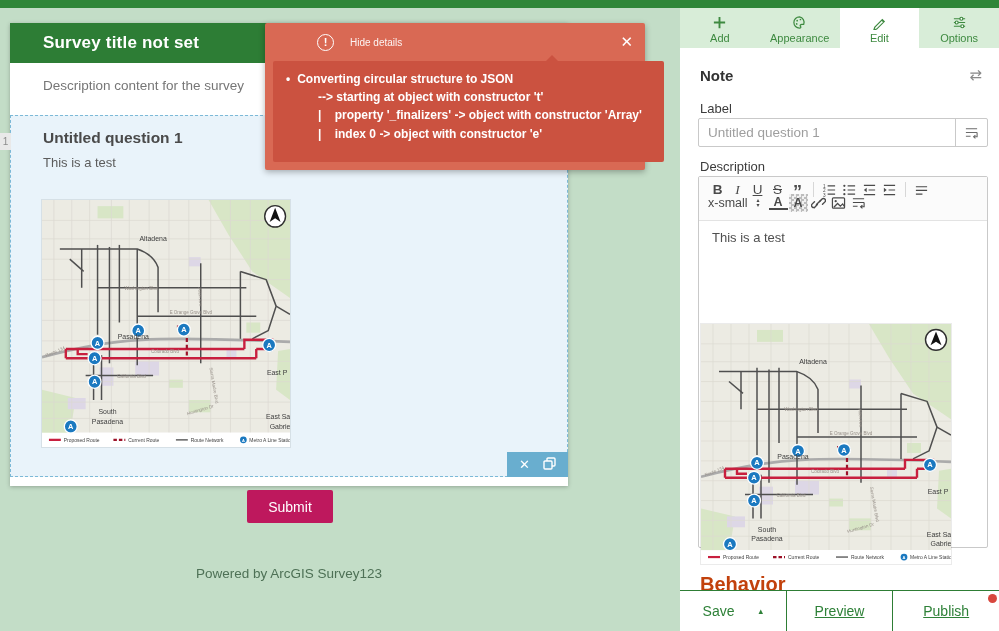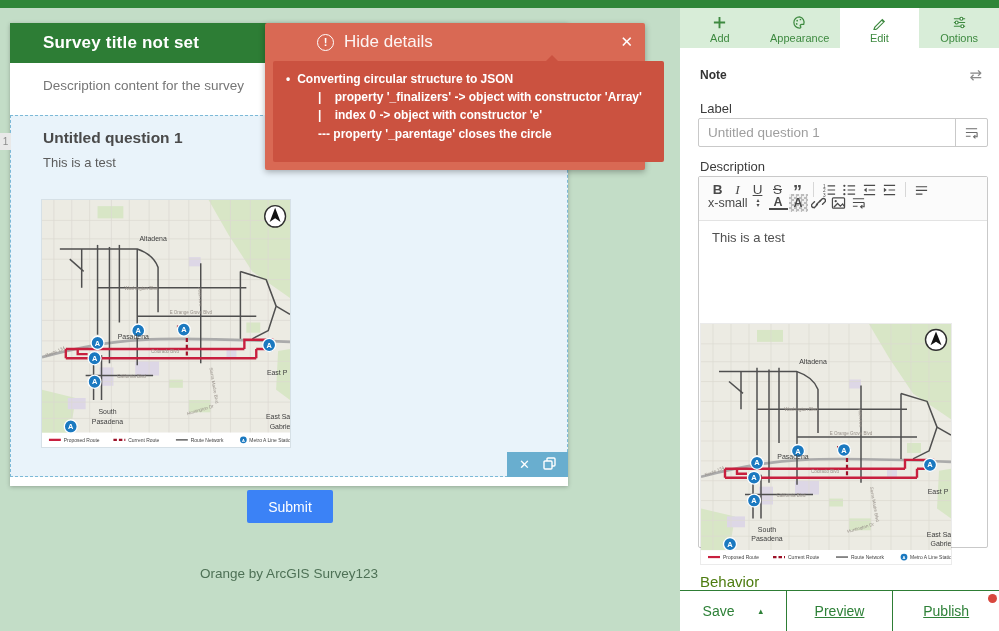--- a/index.html
+++ b/index.html
@@ -20,54 +20,54 @@
   .q-title { position:absolute; left:32px; top:13px; font-size:15.5px; font-weight:700; color:#4a4a4a; }
   .q-desc  { position:absolute; left:32px; top:39px; font-size:13px; color:#5c5c5c; }
   .q-map   { position:absolute; left:31px; top:84px; width:248px; height:247px;
     background:#fff; box-shadow:0 0 0 1px rgba(0,0,0,.08); }
   .action-bar { position:absolute; right:-1px; bottom:-1px; width:61px; height:25px;
     background:#69aecf; display:flex; align-items:center; justify-content:center; gap:13px; }
   .action-bar .ab-icon { color:#fff; font-size:13px; line-height:1; cursor:pointer; }
   #qnum-tab { position:absolute; left:0; top:133px; width:11px; height:17px; background:#e9e9e9;
     color:#8c8c8c; font-size:10px; display:flex; align-items:center; justify-content:center; z-index:2; }
   #submit-btn { position:absolute; left:237px; top:467px; width:86px; height:33px;
-    background:#3b82f6; color:#fff; border:none; border-radius:2px; font-size:14px;
+    background:#be185d; color:#fff; border:none; border-radius:2px; font-size:14px;
     font-family:inherit; cursor:pointer; }
   #powered { position:absolute; left:10px; top:566px; width:558px; text-align:center;
     color:#4e7156; font-size:13.5px; }
 
   
   #toast { position:absolute; left:265px; top:23px; width:380px; height:147px;
     background:#d96954; border-radius:2px; box-shadow:0 2px 6px rgba(0,0,0,.3); z-index:60; color:#fff; }
   .toast-head { height:38px; display:flex; align-items:center; padding-left:52px; position:relative; }
   .err-badge { width:17px; height:17px; border:1.5px solid #fff; border-radius:50%;
     display:flex; align-items:center; justify-content:center; font-size:11px; font-weight:700; flex:0 0 auto; }
   .toast-title { font-size:13.5px; font-weight:700; margin-left:12px; }
-  .toast-hide { font-size:17px; margin-left:10px; color:rgba(255,255,255,.93); cursor:pointer; }
+  .toast-hide { font-size:10px; margin-left:16px; color:rgba(255,255,255,.93); cursor:pointer; }
   .toast-close { position:absolute; right:12px; top:10px; font-size:15px; cursor:pointer; }
   .toast-body { position:absolute; left:8px; top:38px; width:391px; height:101px;
     background:#cb5240; border-radius:2px; padding-top:9px; font-size:12px; font-weight:700; }
   .notch { position:absolute; top:-6px; left:272px; width:0; height:0;
     border-left:7px solid transparent; border-right:7px solid transparent; border-bottom:7px solid #cb5240; }
   .err-line0 { padding-left:13px; line-height:18px; }
   .err-line0 .bullet { margin-right:7px; }
   .err-rest div { padding-left:45px; white-space:pre; line-height:18.4px; }
 
   
   #panel { position:absolute; left:680px; top:8px; width:319px; height:623px; background:#fff; }
   #tabstrip { display:flex; height:40px; }
   .tab { flex:1; background:#d8edd8; display:flex; flex-direction:column; align-items:center;
     justify-content:center; gap:2px; cursor:pointer; padding-top:3px; }
   .tab.active { background:#fff; }
   .tab .tlabel { font-size:11px; color:#3e8a40; }
   .tab svg { display:block; }
 
   .note-row { position:absolute; left:20px; right:17px; top:58px; display:flex;
     justify-content:space-between; align-items:center; }
-  .note-title { font-size:12px; font-weight:700; color:#333; }
+  .note-title { font-size:15px; font-weight:700; color:#333; }
   .swap-icon { color:#8a8a8a; font-size:15px; cursor:pointer; }
   .fld-label { position:absolute; left:20px; font-size:13px; color:#3b3b3b; }
   #label-lbl { top:93px; }
   #label-row { position:absolute; left:18px; top:110px; width:290px; height:29px;
     border:1px solid #c9c9c9; border-radius:2px; display:flex; background:#fff; }
   #label-input { flex:1; border:none; outline:none; font-family:inherit; font-size:13.5px;
     color:#9e9e9e; padding-left:9px; background:transparent; }
   .input-suffix { width:32px; border-left:1px solid #c9c9c9; display:flex;
     align-items:center; justify-content:center; cursor:pointer; }
   #desc-lbl { top:151px; }
@@ -86,21 +86,21 @@
   .fontsize { font-size:12.5px; color:#4a4a4a; cursor:pointer; margin-right:8px; }
   .stepper { display:flex; flex-direction:column; line-height:5px; font-size:6px; color:#4a4a4a;
     cursor:pointer; margin-right:8px; }
   .tbtn.colorA { font-weight:700; font-size:12.5px; border-bottom:2px solid #4a4a4a; height:15px; }
   .tbtn.hlA { font-weight:700; font-size:12.5px;
     background:repeating-conic-gradient(#bdbdbd 0 25%, #f1f1f1 0 50%) 0 0/5px 5px; padding:0 2px; }
   .ed-content { position:relative; height:326px; }
   .ed-text { padding:9px 13px; font-size:13px; color:#4f4f4f; }
   .map2 { position:absolute; left:2px; top:103px; width:250px; height:240px; background:#fff;
     box-shadow:0 0 0 1px rgba(0,0,0,.08); }
-  #behavior { position:absolute; left:20px; top:565px; font-size:15px; font-weight:400; color:#4d7c0f; }
+  #behavior { position:absolute; left:20px; top:565px; font-size:20px; font-weight:700; color:#c2410c; }
 
   
   #footer { position:absolute; left:680px; top:590px; width:319px; height:41px; background:#fff;
     border-top:1px solid #2e7d35; display:flex; z-index:20; }
   .fcell { flex:1; display:flex; align-items:center; justify-content:center;
     color:#2e8138; font-size:14px; cursor:pointer; }
   .fcell + .fcell { border-left:1px solid #2e7d35;text-decoration:underline; }
   .save-caret { font-size:9px; margin-left:24px; }
   #notif-dot { position:absolute; right:2px; top:3px; width:9px; height:9px;
     border-radius:50%; background:#d8473e; }
@@ -251,37 +251,37 @@
           <rect x="1" y="4" width="8" height="8" rx="1"></rect>
             <path d="M4,4 V2 a1,1 0 0 1 1,-1 h6 a1,1 0 0 1 1,1 v6 a1,1 0 0 1 -1,1 h-2"></path>
         </svg>
       </span>
     </div>
   </div>
 
   <button id="submit-btn">Submit</button>
 </div>
 
-<div id="powered">Orange by ArcGIS Survey123</div>
+<div id="powered">Powered by ArcGIS Survey123</div>
 
 <div id="toast">
   <div class="toast-head">
     <span class="err-badge">!</span>
     <span class="toast-hide">Hide details</span>
     <span class="toast-close">✕</span>
   </div>
   <div class="toast-body">
     <div class="notch"></div>
     <div class="err-line0">
       <span class="bullet">•</span><span>Converting circular structure to JSON</span>
     </div>
     <div class="err-rest">
+      <div>--&gt; starting at object with constructor 't'</div>
       <div>|    property '_finalizers' -&gt; object with constructor 'Array'</div>
       <div>|    index 0 -&gt; object with constructor 'e'</div>
-      <div>--- property '_parentage' closes the circle</div>
     </div>
   </div>
 </div>
 
 <div id="panel">
   <div id="tabstrip">
     <div class="tab">
       <svg width="15" height="15" viewBox="0 0 16 16">
         <path d="M8,2 V14 M2,8 H14" stroke="#3e8a40" stroke-width="2" fill="none"></path>
         </svg>

